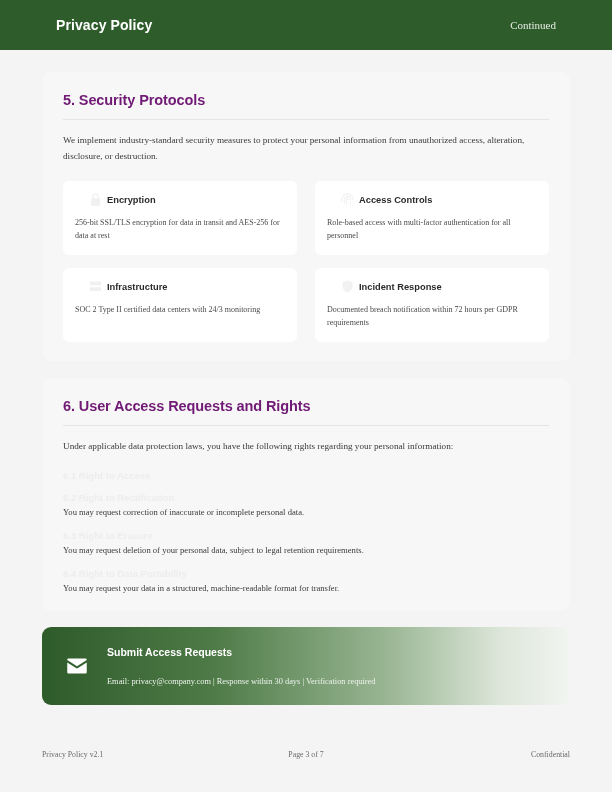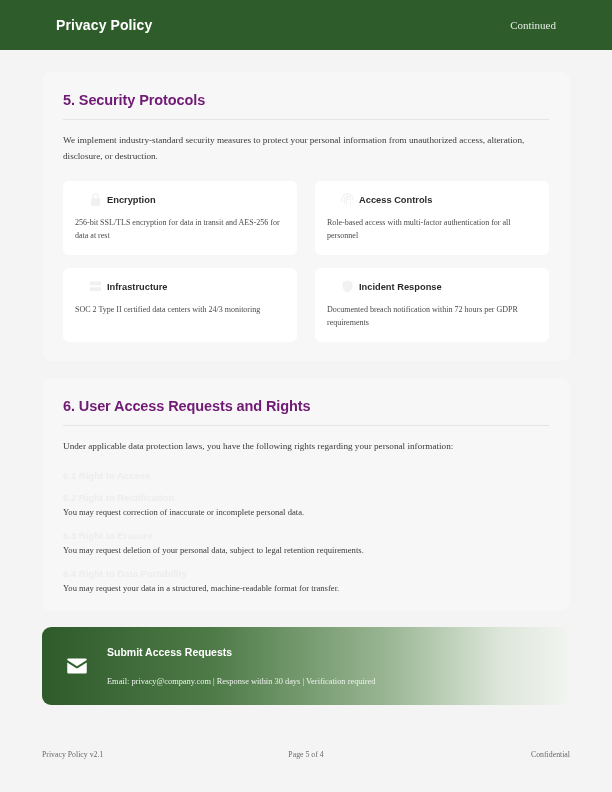--- a/index.html
+++ b/index.html
@@ -284,15 +284,15 @@
     </svg>
   </span>
   <div>
     <div class="cta-title">Submit Access Requests</div>
     <div class="cta-meta">Email: privacy@company.com | Response within 30 days | Verification required</div>
   </div>
 </div>
 
 <div class="doc-footer">
   <div class="footer-left">Privacy Policy v2.1</div>
-  <div class="footer-center">Page 5 of 4</div>
+  <div class="footer-center">Page 3 of 7</div>
   <div class="footer-right">Confidential</div>
 </div>
 
 </body></html>

